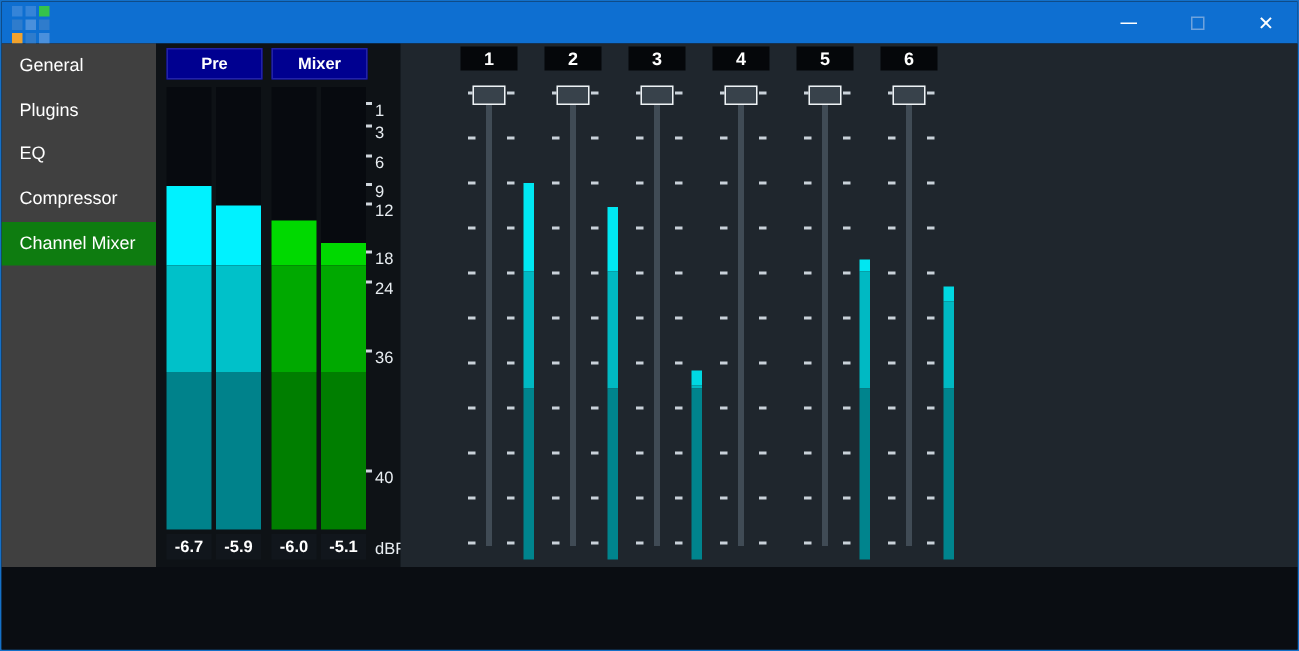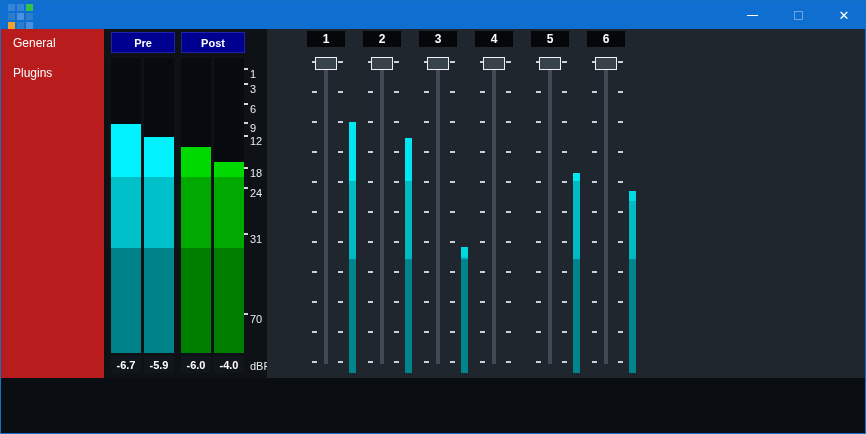--- a/index.html
+++ b/index.html
@@ -13,21 +13,21 @@
   
   #titlebar { left:0; top:0; width:866px; height:28px; background:#0e6fd1; }
   #app-icon { left:7px; top:3px; width:27px; height:23px; display:grid;
     grid-template-columns:repeat(3,7px); grid-template-rows:repeat(3,7px); gap:2px; }
   #title-text { left:84px; top:0; height:28px; line-height:28px; color:#ffffff; font-size:13px; white-space:nowrap; }
   .win-btn { top:0; width:46px; height:28px; display:flex; align-items:center; justify-content:center; color:#fff; font-size:13px; cursor:default; }
   #btn-min span { display:block; width:11px; height:1px; background:#fff; }
   #btn-max span { display:block; width:9px; height:9px; border:1px solid #6ea3dd; }
 
   
-  #sidebar { left:0; top:28px; width:103px; height:349px; background:#b91c1c; }
+  #sidebar { left:0; top:28px; width:103px; height:349px; background:#404040; }
   .side-item { height:29.7px; line-height:29.7px; padding-left:12px; color:#ffffff; font-size:12px; cursor:default; white-space:nowrap; }
   .side-item.selected { background:#0e7c10; }
 
   
   #meter-zone { left:103px; top:28px; width:163px; height:349px; background:#0e1216; }
   .grp-header { top:31px; height:21px; background:#000090; border:1px solid #2222a8; color:#ffffff;
     font-size:11px; font-weight:bold; display:flex; align-items:center; justify-content:center; }
   .meter-col { top:57px; height:295px; background:#070a0f; }
   .meter-seg { left:0; width:100%; }
   .readout { top:355px; height:17px; background:#11161c; color:#ffffff; font-size:11px; font-weight:bold;
@@ -71,42 +71,45 @@
         <span></span>
       </div>
     <div id="btn-close" class="abs win-btn" style="left:820px;">
         <span>✕</span>
       </div>
   </div>
 
   <div id="sidebar" class="abs">
       <div class="side-item">General</div>
       <div class="side-item">Plugins</div>
+      <div class="side-item">EQ</div>
+      <div class="side-item">Compressor</div>
+      <div class="side-item selected">Channel Mixer</div>
     </div>
 
   <div id="meter-zone" class="abs"></div>
   <div id="scale">
       <div class="abs scale-tickmark" style="left: 243px; top: 67px;"></div>
       <div class="abs scale-label" style="left: 249px; top: 68px;">1</div>
       <div class="abs scale-tickmark" style="left: 243px; top: 82px;"></div>
       <div class="abs scale-label" style="left: 249px; top: 83px;">3</div>
       <div class="abs scale-tickmark" style="left: 243px; top: 102px;"></div>
       <div class="abs scale-label" style="left: 249px; top: 103px;">6</div>
       <div class="abs scale-tickmark" style="left: 243px; top: 121px;"></div>
       <div class="abs scale-label" style="left: 249px; top: 122px;">9</div>
       <div class="abs scale-tickmark" style="left: 243px; top: 134px;"></div>
       <div class="abs scale-label" style="left: 249px; top: 135px;">12</div>
       <div class="abs scale-tickmark" style="left: 243px; top: 166px;"></div>
       <div class="abs scale-label" style="left: 249px; top: 167px;">18</div>
       <div class="abs scale-tickmark" style="left: 243px; top: 186px;"></div>
       <div class="abs scale-label" style="left: 249px; top: 187px;">24</div>
       <div class="abs scale-tickmark" style="left: 243px; top: 232px;"></div>
-      <div class="abs scale-label" style="left: 249px; top: 233px;">31</div>
+      <div class="abs scale-label" style="left: 249px; top: 233px;">36</div>
       <div class="abs scale-tickmark" style="left: 243px; top: 312px;"></div>
-      <div class="abs scale-label" style="left: 249px; top: 313px;">70</div>
+      <div class="abs scale-label" style="left: 249px; top: 313px;">40</div>
     </div>
   <div id="dbfs-label" class="abs">dBFS</div>
 
   <div id="fader-panel" class="abs"></div>
   <div id="channels">
       <div class="abs ch-header" style="left: 306px;">1</div>
       <div class="abs fader-track" style="left: 323px;"></div>
       <div class="abs tick-dash" style="left: 311px; top: 60px;"></div>
       <div class="abs tick-dash" style="left: 337px; top: 60px;"></div>
       <div class="abs tick-dash" style="left: 311px; top: 90px;"></div>
@@ -272,21 +275,21 @@
       <div class="abs" style="left: 628px; top: 258px; width: 7px; height: 114px; background: rgb(0, 132, 141);"></div>
     </div>
 
   <div id="bottom-strip" class="abs">
     
     
     
   </div>
 
 <div class="abs grp-header" style="left: 110px; width: 64px;">Pre</div>
-    <div class="abs grp-header" style="left: 180px; width: 64px;">Post</div>
+    <div class="abs grp-header" style="left: 180px; width: 64px;">Mixer</div>
     <div class="abs meter-col" style="left: 110px; width: 30px;">
       <div class="abs meter-seg" style="top: 66px; height: 53px; background: rgb(0, 242, 255);"></div>
       <div class="abs meter-seg" style="top: 119px; height: 71px; background: rgb(0, 193, 201);"></div>
       <div class="abs meter-seg" style="top: 190px; height: 105px; background: rgb(0, 130, 139);"></div>
     </div>
     <div class="abs readout" style="left: 110px; width: 30px;">-6.7</div>
     <div class="abs meter-col" style="left: 143px; width: 30px;">
       <div class="abs meter-seg" style="top: 79px; height: 40px; background: rgb(0, 242, 255);"></div>
       <div class="abs meter-seg" style="top: 119px; height: 71px; background: rgb(0, 193, 201);"></div>
       <div class="abs meter-seg" style="top: 190px; height: 105px; background: rgb(0, 130, 139);"></div>
@@ -296,14 +299,14 @@
       <div class="abs meter-seg" style="top: 89px; height: 30px; background: rgb(0, 217, 0);"></div>
       <div class="abs meter-seg" style="top: 119px; height: 71px; background: rgb(0, 169, 0);"></div>
       <div class="abs meter-seg" style="top: 190px; height: 105px; background: rgb(0, 126, 0);"></div>
     </div>
     <div class="abs readout" style="left: 180px; width: 30px;">-6.0</div>
     <div class="abs meter-col" style="left: 213px; width: 30px;">
       <div class="abs meter-seg" style="top: 104px; height: 15px; background: rgb(0, 217, 0);"></div>
       <div class="abs meter-seg" style="top: 119px; height: 71px; background: rgb(0, 169, 0);"></div>
       <div class="abs meter-seg" style="top: 190px; height: 105px; background: rgb(0, 126, 0);"></div>
     </div>
-    <div class="abs readout" style="left: 213px; width: 30px;">-4.0</div>
+    <div class="abs readout" style="left: 213px; width: 30px;">-5.1</div>
   </div>
 
 </body></html>

